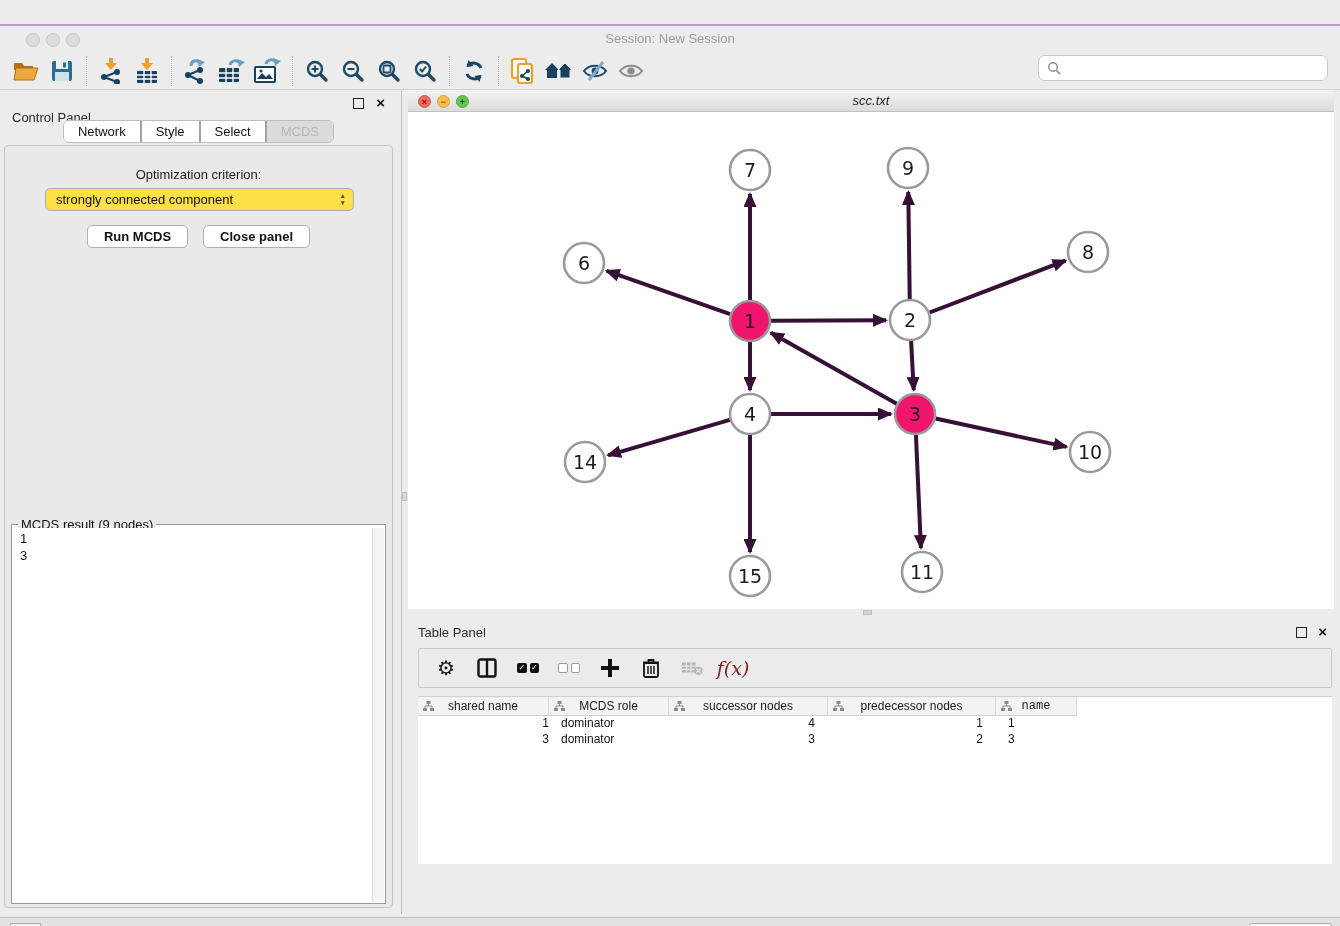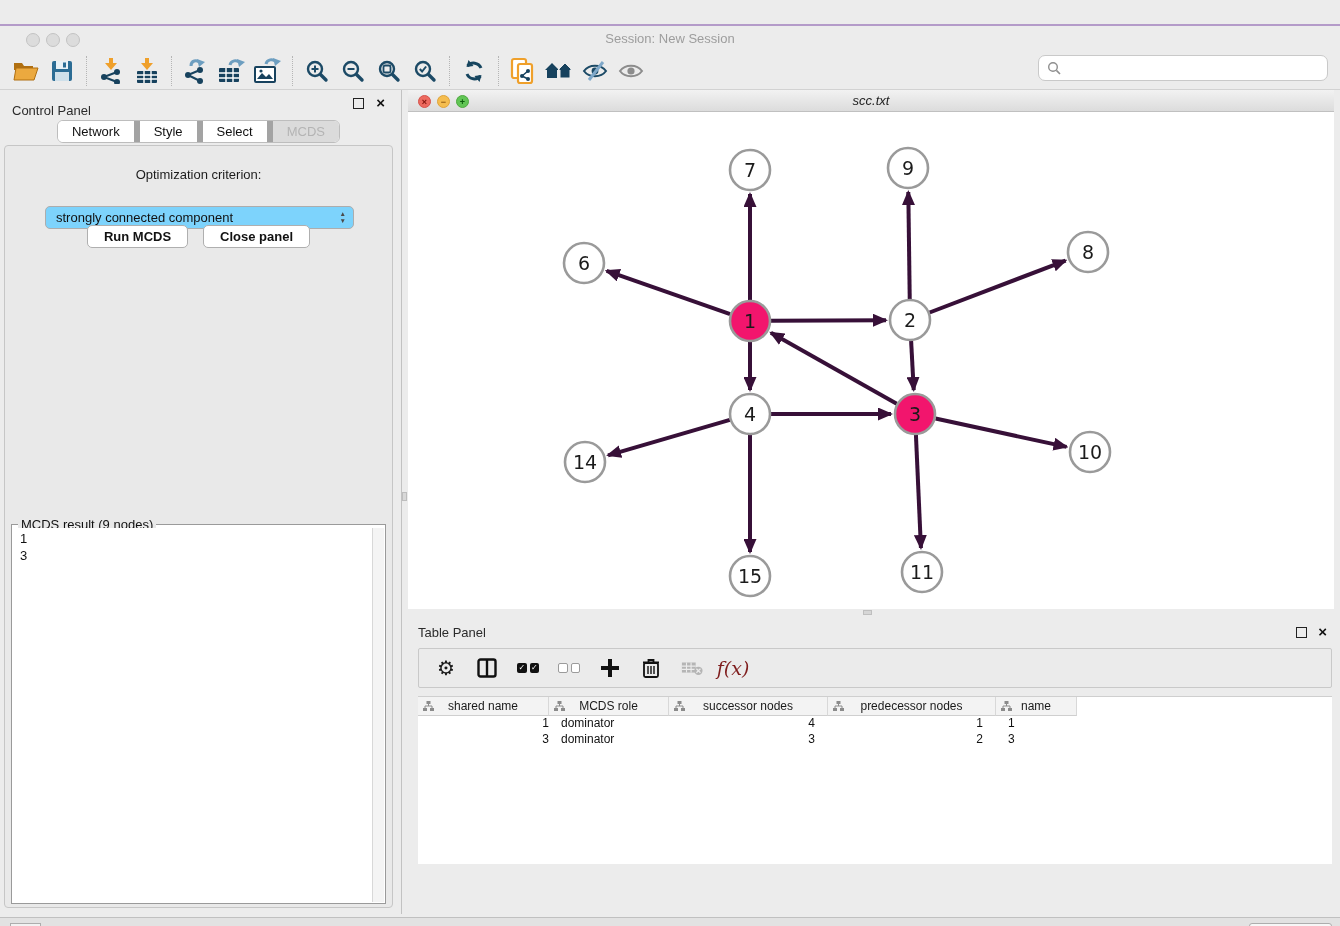--- a/index.html
+++ b/index.html
@@ -15,33 +15,33 @@
   
   #toolbar { left:0; top:28px; width:1340px; height:38px; background:#ECECEC; border-bottom:1px solid #D2D2D2; display:flex; align-items:center; padding-left:8px; }
   .tb-btn { width:36px; height:32px; display:flex; align-items:center; justify-content:center; cursor:default; flex:0 0 auto; }
   .tb-sep { width:1px; height:30px; border-left:1px dotted #B5B5B5; margin:0 6px; flex:0 0 auto; }
   #search-wrap { position:absolute; right:12px; top:3px; width:290px; height:26px; background:#FFFFFF; border:1px solid #C9C9C9; border-radius:7px; display:flex; align-items:center; padding-left:8px; }
   #search-input { border:none; outline:none; flex:1; height:20px; font-size:13px; background:transparent; }
 
   
   #control-panel { left:0; top:66px; width:397px; height:824px; background:#ECECEC; }
   #cp-header { position:absolute; left:0; top:0; width:100%; height:26px; }
-  #cp-title { position:absolute; left:12px; top:13px; font-size:13px; color:#2B2B2B; }
+  #cp-title { position:absolute; left:12px; top:20px; font-size:13px; color:#2B2B2B; }
   .float-ico { width:11px; height:11px; border:1.5px solid #222; display:inline-block; }
   .close-ico { font-size:15px; font-weight:bold; color:#111; line-height:11px; }
   #cp-float { position:absolute; right:33px; top:8px; }
   #cp-close { position:absolute; right:12px; top:7px; }
   .tabrow { position:absolute; left:0; top:30px; width:100%; display:flex; justify-content:center; }
   .tabgroup { display:flex; border:1px solid #BDBDBD; border-radius:6px; overflow:hidden; background:#FFF; }
-  .tab { font-size:13px; color:#111; background:#FFF; padding:3px 14px; border-right:6px solid #a3a3a3; line-height:15px; }
+  .tab { font-size:13px; color:#111; background:#FFF; padding:3px 14px; border-right:2px solid #a3a3a3; line-height:15px; }
   .tab:last-child { border-right:none; }
   .tab.active { background:#DBDBDB; color:#B4B4B4; }
   #cp-body { position:absolute; left:4px; top:55px; width:389px; height:763px; background:#E9E9E9; border:1px solid #C6C6C6; border-radius:4px; }
   #opt-label { position:absolute; left:0; top:21px; width:100%; text-align:center; font-size:13px; color:#1C1C1C; }
-  #criterion-select { position:absolute; left:40px; top:60px; width:309px; height:23px; background:#7dd3fc; border:1px solid #ADADAD; border-radius:5px; font-size:13px; color:#111; display:flex; align-items:center; padding-left:10px; }
+  #criterion-select { position:absolute; left:40px; top:42px; width:309px; height:23px; background:#fde047; border:1px solid #ADADAD; border-radius:5px; font-size:13px; color:#111; display:flex; align-items:center; padding-left:10px; }
   #criterion-stepper { position:absolute; right:7px; top:4px; display:flex; flex-direction:column; gap:1px; }
   #criterion-stepper span { font-size:6.5px; color:#4A4A4A; line-height:6px; }
   #cp-buttons { position:absolute; left:0; top:79px; width:100%; display:flex; justify-content:center; gap:15px; }
   .cp-btn { background:#FFFFFF; border:1px solid #AFAFAF; border-radius:5px; font-size:13px; color:#111; padding:3px 16px; height:23px;font-weight:bold; }
   #mcds-result { position:absolute; left:6px; top:378px; width:375px; height:380px; border:1px solid #9A9A9A; background:#FFF; }
   #mcds-legend { position:absolute; left:6px; top:-8px; background:#E9E9E9; padding:0 3px; font-size:13px; color:#111; }
   #mcds-list { position:absolute; left:1px; top:3px; right:13px; bottom:1px; background:#FFF; font-size:13px; color:#111; padding:2px 0 0 7px; line-height:17px; overflow:hidden; }
   #mcds-scroll { position:absolute; right:1px; top:3px; width:12px; bottom:1px; background:#F4F4F4; border-left:1px solid #D8D8D8; }
 
   
@@ -462,21 +462,21 @@
           <svg class="hier" width="11" height="10" viewBox="0 0 11 10">
             <g fill="#8B8B8B">
               <rect x="3.5" y="0" width="4" height="3"></rect>
               <rect x="0" y="7" width="4" height="3"></rect>
               <rect x="7" y="7" width="4" height="3"></rect>
             </g>
             <path d="M5.5 3 v2 M2 7 v-2 h7 v2" stroke="#8B8B8B" fill="none" stroke-width="1"></path>
           </svg>
           <span>predecessor nodes</span>
         </div>
-        <div class="th c4" style="padding: 0px;">
+        <div class="th c4" style="padding: 0px; font-family: Liberation Mono, monospace;">
           <svg class="hier" width="11" height="10" viewBox="0 0 11 10">
             <g fill="#8B8B8B">
               <rect x="3.5" y="0" width="4" height="3"></rect>
               <rect x="0" y="7" width="4" height="3"></rect>
               <rect x="7" y="7" width="4" height="3"></rect>
             </g>
             <path d="M5.5 3 v2 M2 7 v-2 h7 v2" stroke="#8B8B8B" fill="none" stroke-width="1"></path>
           </svg>
           <span>name</span>
         </div>

